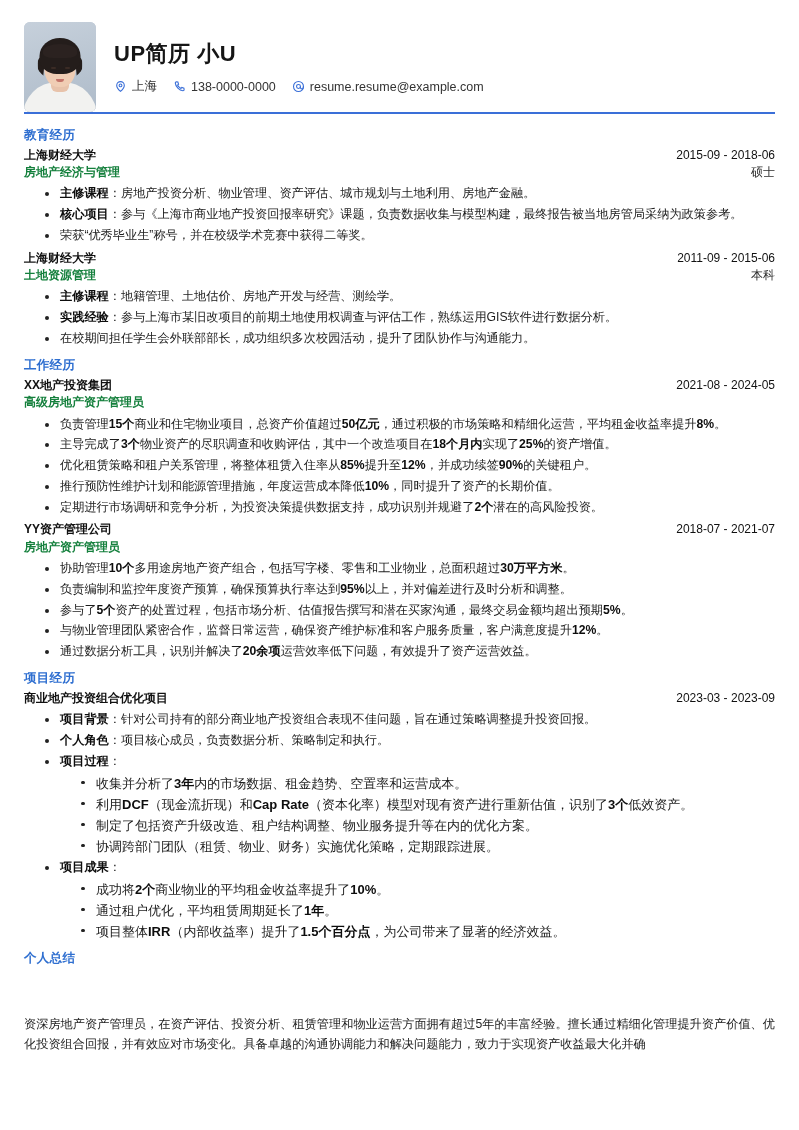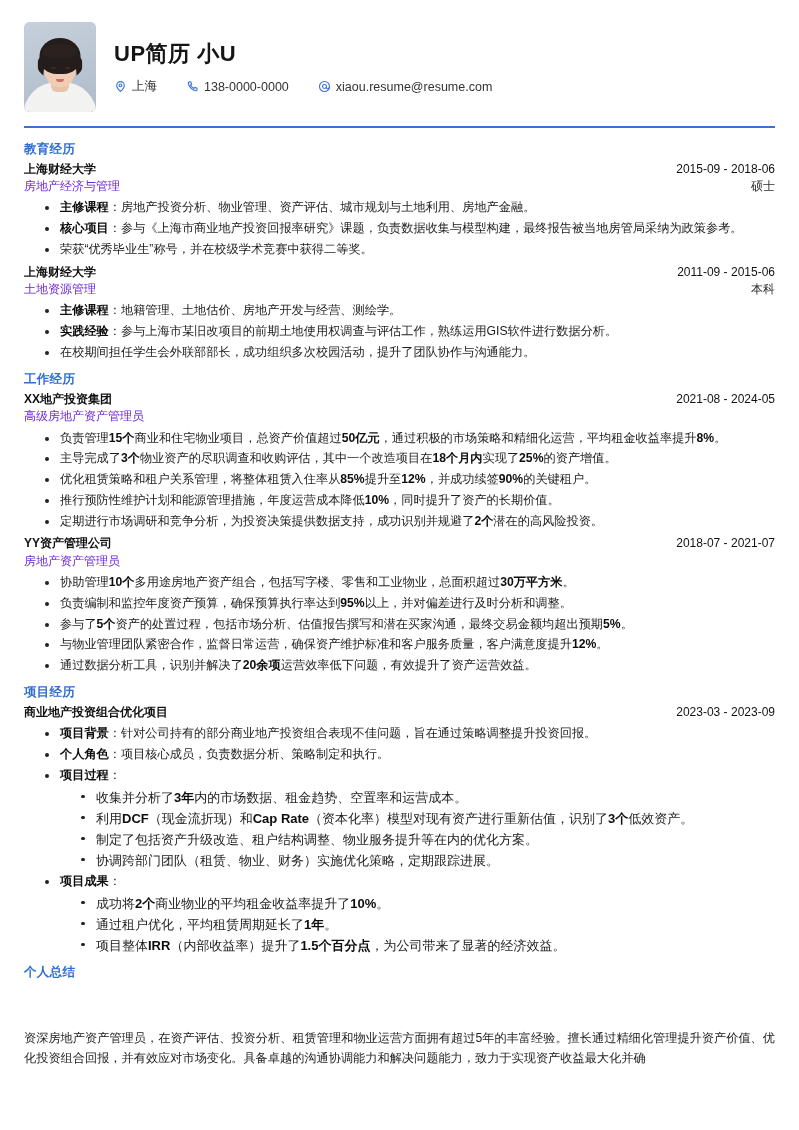--- a/index.html
+++ b/index.html
@@ -17,21 +17,20 @@
     height: 1130px;
     padding: 22px 24px 0 24px;
     position: relative;
   }
 
   
   .header {
     display: flex;
     align-items: center;
     gap: 18px;
-    padding-bottom: 14px;
   }
   .photo {
     width: 72px;
     height: 90px;
     border-radius: 6px;
     flex: 0 0 auto;
     overflow: hidden;
     position: relative;
     background: linear-gradient(170deg,#c2ccd8 0%, #b3bfcd 45%, #aab6c6 100%);
   }
@@ -75,21 +74,21 @@
   .hname {
     font-size: 22px;
     font-weight: bold;
     letter-spacing: 0.5px;
     color: #151515;
     margin-bottom: 9px;
   }
   .contacts {
     display: flex;
     align-items: center;
-    gap: 22px;
+    gap: 9px;
     font-size: 12.5px;
     color: #333;
     flex-wrap: wrap;
   }
   .contact-item { display:flex; align-items:center; gap:5px; }
   .contact-item + .contact-item { margin-left: 7px; }
   .cicon { color:#3a6fd8; display:inline-flex; align-items:center; }
   .cicon svg { display:block; }
 
   .hr-blue {
@@ -110,21 +109,21 @@
 
   .entry { margin-bottom: 4px; }
   .entry-row {
     display: flex;
     justify-content: space-between;
     align-items: baseline;
     line-height: 1.45;
   }
   .org { font-size: 12px; font-weight: bold; color:#111; }
   .date { font-size: 12px; font-weight: normal; color:#111; white-space: nowrap; }
-  .role { font-size: 12px; color:#6d28d9; }
+  .role { font-size: 12px; color:#15803d;font-weight:bold; }
   .meta { font-size: 12px; color:#2b2b2b; white-space: nowrap; }
 
   ul.bullets {
     list-style: none;
     margin: 3px 0 0 0;
     padding: 0 0 0 20px;
   }
   ul.bullets > li {
     position: relative;
     font-size: 12.2px;
@@ -214,21 +213,21 @@
         </span>
 
         <span class="contact-item">
           <span class="cicon">
             <svg width="13" height="13" viewBox="0 0 24 24" fill="none" stroke="#3a6fd8" stroke-width="2">
               <circle cx="12" cy="12" r="9.2"></circle>
               <circle cx="12" cy="12" r="3.6"></circle>
               <path d="M15.6 12v1.8a2.6 2.6 0 0 0 5.2 0V12"></path>
             </svg>
           </span>
-          <span>xiaou.resume@resume.com</span>
+          <span>resume.resume@example.com</span>
         </span>
 
       </div>
     </div>
   </div>
 
   <div class="hr-blue"></div>
 
   <div id="sections-root">
       <div class="section">

